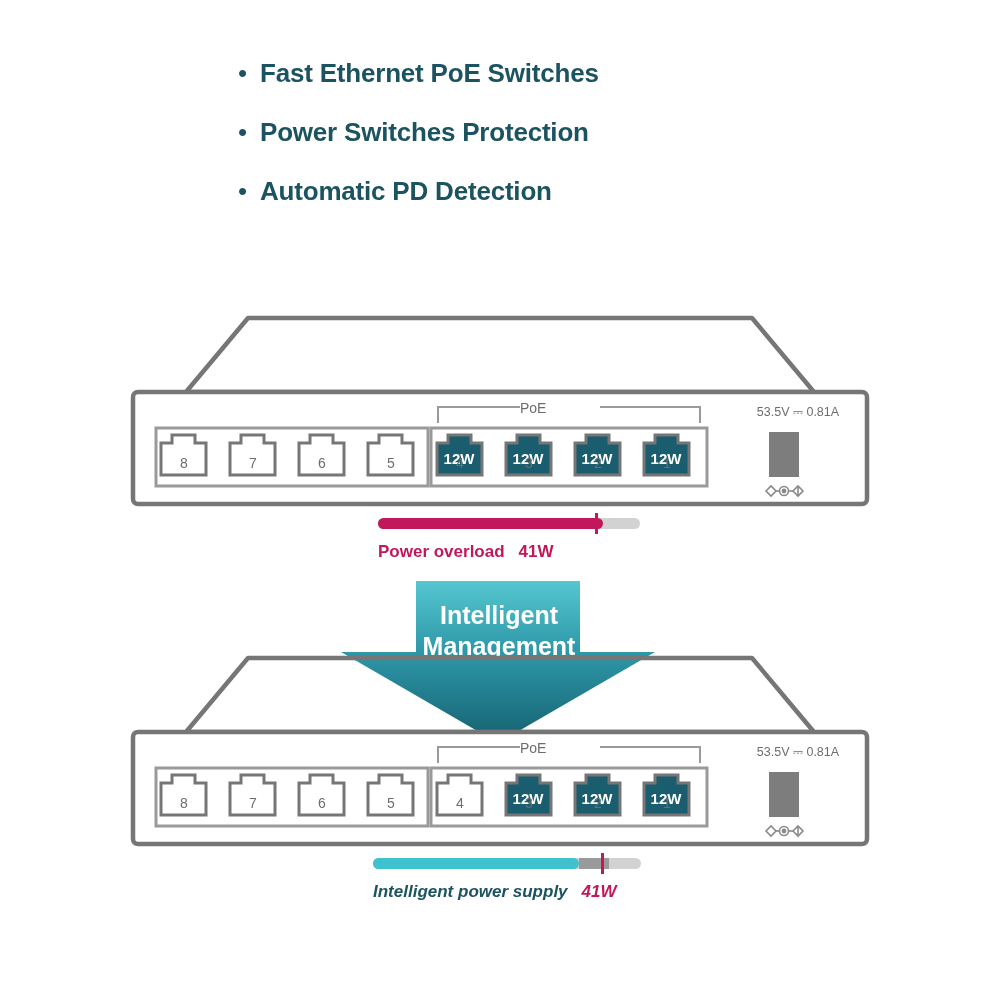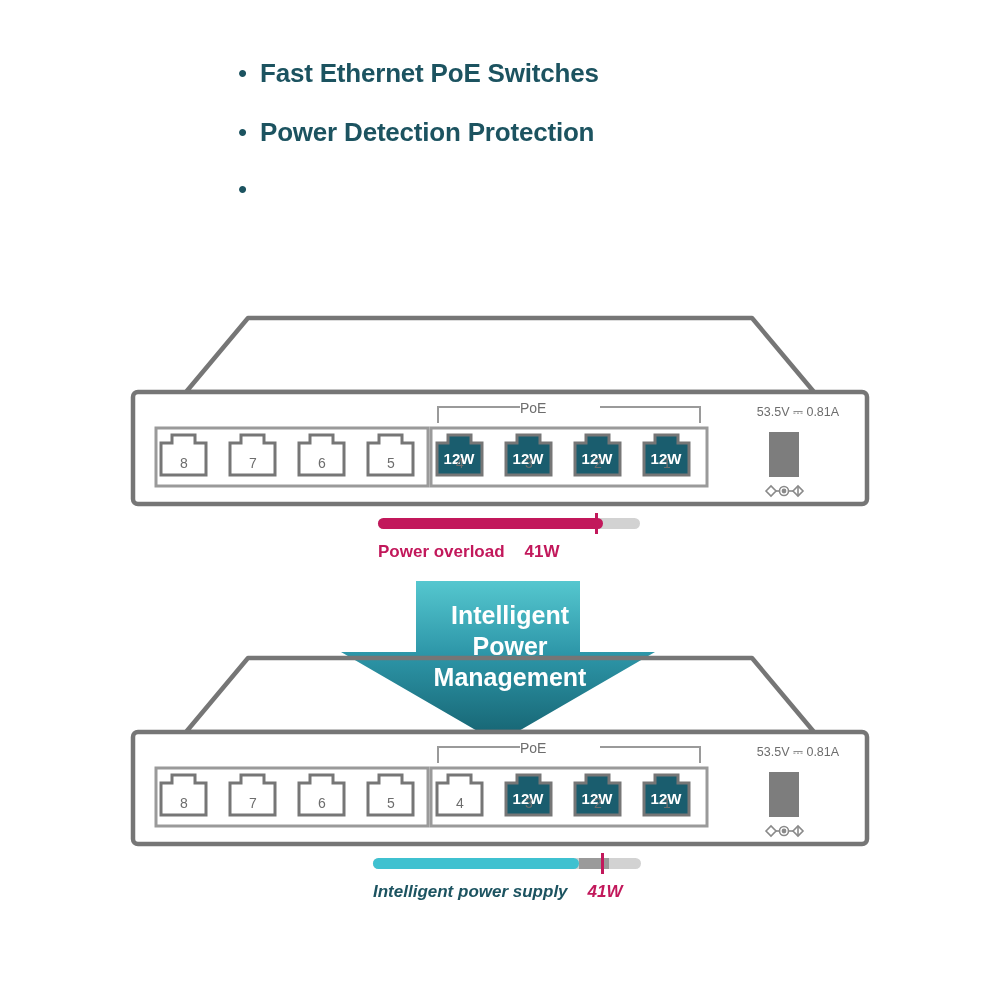--- a/index.html
+++ b/index.html
@@ -136,58 +136,59 @@
   .meter-caption {
     margin-top: 13px;
     display: flex;
     align-items: flex-end;
     justify-content: flex-start;
     font-size: 17px;
     font-weight: 700;
     white-space: nowrap;
   }
   .caption-text { }
-  .caption-value { margin-left: 20px; }
+  .caption-value { margin-left: 14px; }
 
   
   #ipm-arrow {
     position: absolute;
     left: 338px;
     top: 578px;
     width: 320px;
     height: 168px;
   }
   #ipm-arrow svg { display: block; }
   .arrow-text {
     position: absolute;
-    left: 12px;
+    left: 1px;
     top: 22px;
     width: 320px;
     text-align: center;
     color: #ffffff;
     font-size: 25px;
     font-weight: 700;
     line-height: 31px;
     pointer-events: none;
   }
 </style>
 </head>
 <body>
 
 <div id="feature-list">
   <div class="feature-row">
     <span class="feature-bullet">•</span>
     <span class="feature-label">Fast Ethernet PoE Switches</span>
   </div>
   <div class="feature-row">
     <span class="feature-bullet">•</span>
-    <span class="feature-label">Power Detection Protection</span>
+    <span class="feature-label">Power Switches Protection</span>
   </div>
   <div class="feature-row">
     <span class="feature-bullet">•</span>
+    <span class="feature-label">Automatic PD Detection</span>
   </div>
 </div>
 
 <div class="switch" id="switch-overload">
   <svg width="744" height="200" viewBox="0 0 744 200">
 
     <path d="M 58 82 L 120 8 L 624 8 L 686 82 Z" fill="#ffffff" stroke="#767676" stroke-width="4.5" stroke-linejoin="round"></path>
 
     <rect x="5" y="82" width="734" height="112" rx="5" fill="#ffffff" stroke="#767676" stroke-width="4.5"></rect>
 
@@ -261,21 +262,20 @@
       <linearGradient id="arrowGrad" x1="0" y1="0" x2="0" y2="1">
         <stop offset="0%" stop-color="#55c7cf"></stop>
         <stop offset="45%" stop-color="#2d96a8"></stop>
         <stop offset="100%" stop-color="#15616f"></stop>
       </linearGradient>
     </defs>
     <path d="M 78 3 L 242 3 L 242 74 L 317 74 L 160 165 L 3 74 L 78 74 Z" fill="url(#arrowGrad)"></path>
   </svg>
   <div class="arrow-text">
     <div>Intelligent</div>
-    <div>Power</div>
     <div>Management</div>
   </div>
 </div>
 
 <div class="switch" id="switch-intelligent">
   <svg width="744" height="200" viewBox="0 0 744 200">
     <path d="M 58 82 L 120 8 L 624 8 L 686 82 Z" fill="none" stroke="#767676" stroke-width="4.5" stroke-linejoin="round"></path>
     <rect x="5" y="82" width="734" height="112" rx="5" fill="#ffffff" stroke="#767676" stroke-width="4.5"></rect>
     <rect x="28" y="118" width="272" height="58" fill="none" stroke="#9a9a9a" stroke-width="3"></rect>
     <rect x="303" y="118" width="276" height="58" fill="none" stroke="#9a9a9a" stroke-width="3"></rect>

